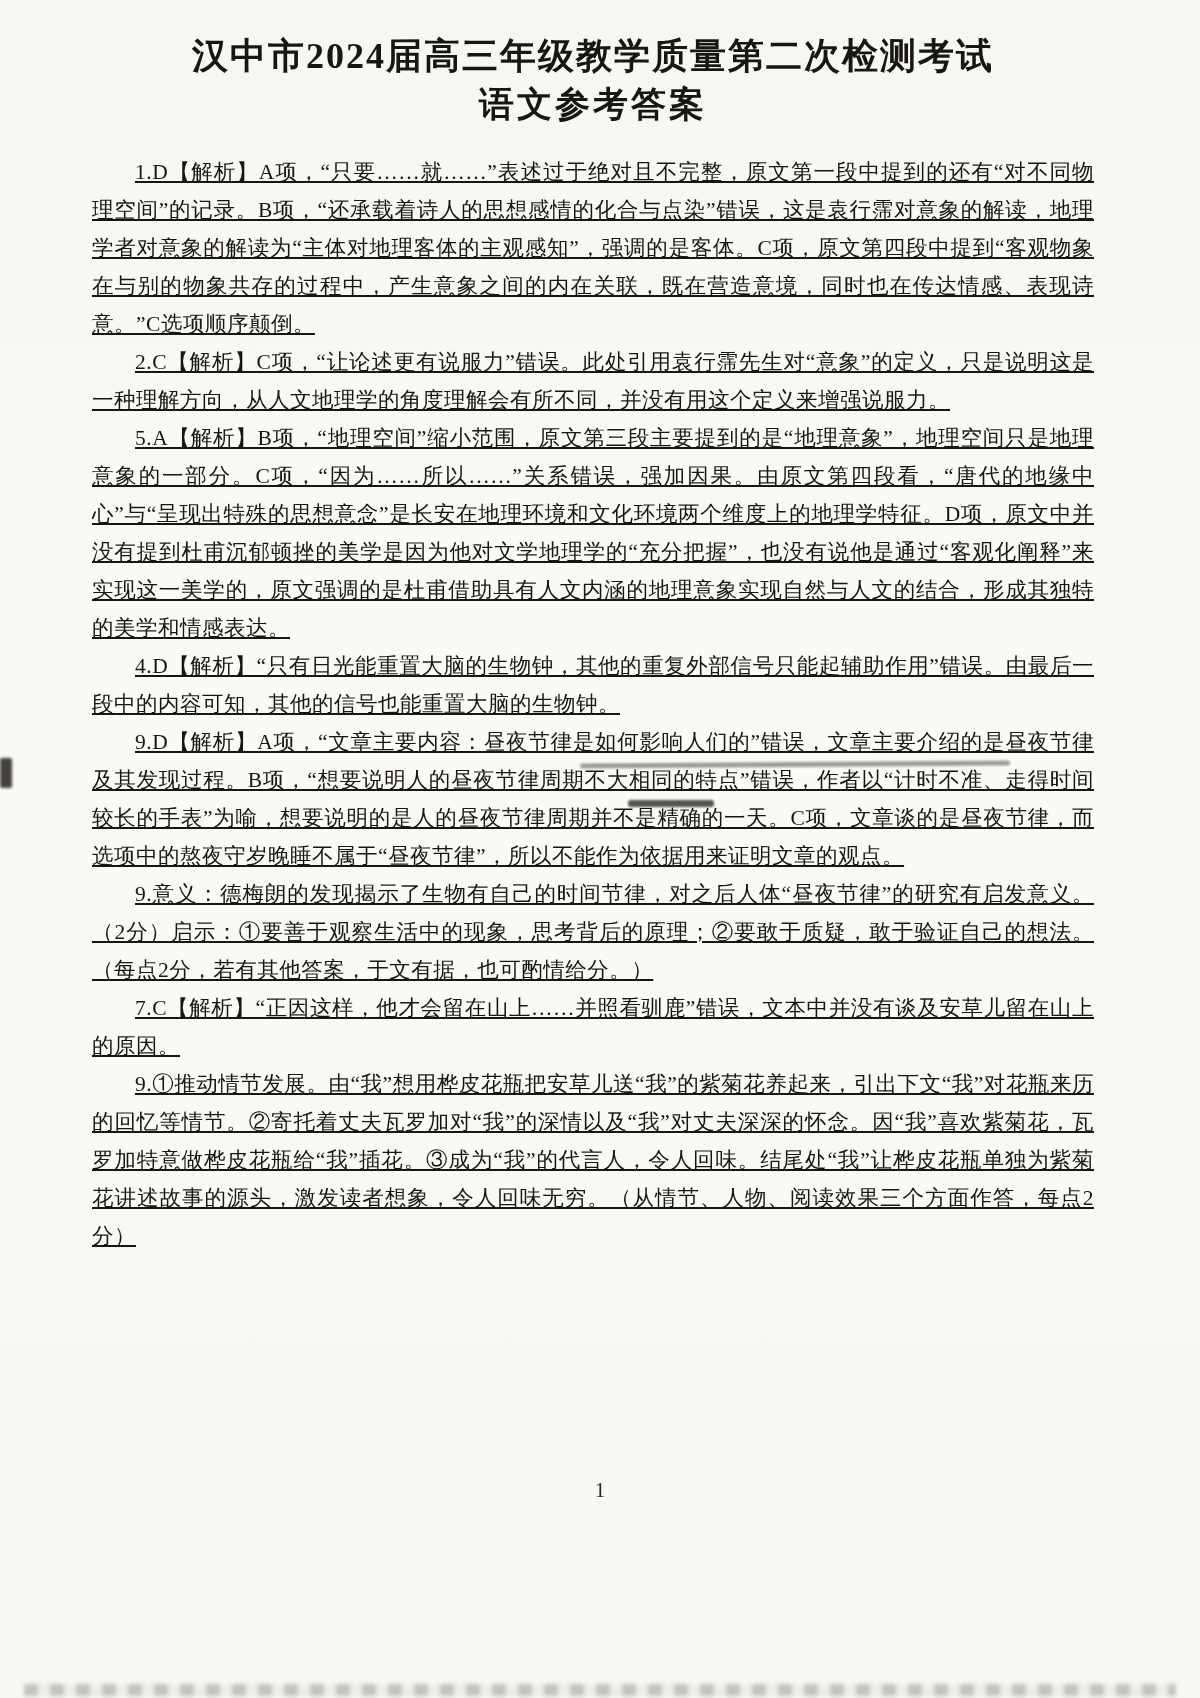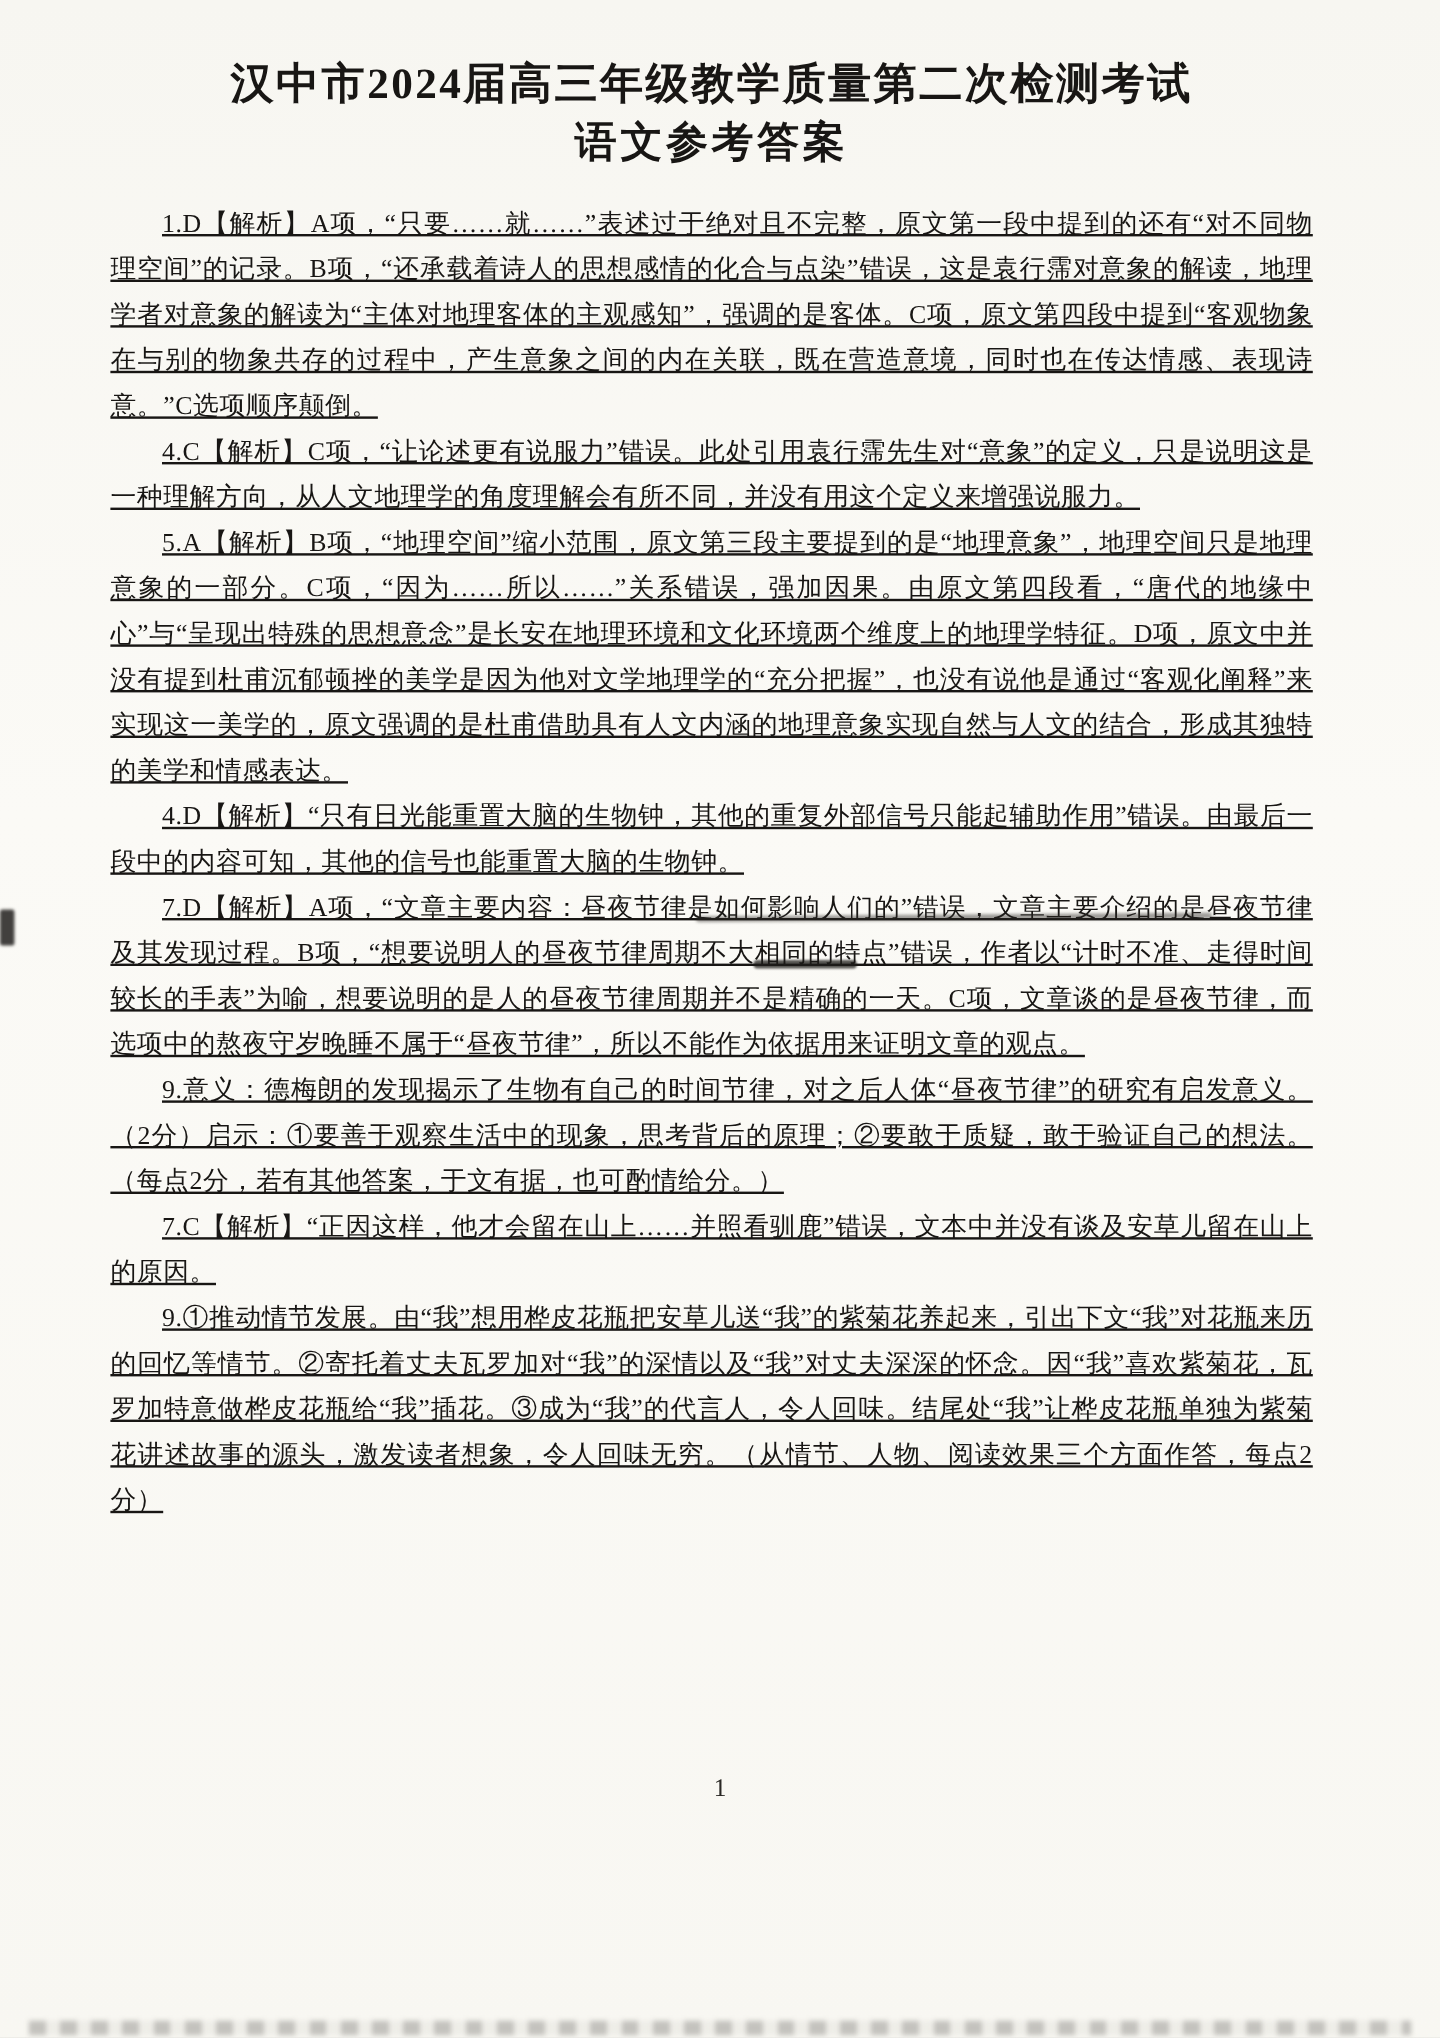--- a/index.html
+++ b/index.html
@@ -13,21 +13,21 @@
     overflow: hidden;
     font-family: "Liberation Serif", "DejaVu Serif", serif;
   }
   .sheet {
     position: relative;
     width: 1200px;
     height: 1698px;
     box-sizing: border-box;
     background: linear-gradient(180deg, #f7f6f1 0%, #fbfaf6 40%, #f8f7f2 100%);
     color: #181614;
-    padding: 48px 106px 0 92px;
+    padding: 34px 106px 0 92px;
   }
   .title-line1 {
     margin: 0;
     font-size: 36px;
     font-weight: bold;
     text-align: center;
     letter-spacing: 2px;
     line-height: 1.25;
   }
   .title-line2 {
@@ -110,24 +110,24 @@
 <body>
 
 <div class="sheet">
 
   <h1 class="title-line1">汉中市2024届高三年级教学质量第二次检测考试</h1>
 
   <h2 class="title-line2">语文参考答案</h2>
 
   <div class="body-text">
     <p class="para">1.D【解析】A项，“只要……就……”表述过于绝对且不完整，原文第一段中提到的还有“对不同物理空间”的记录。B项，“还承载着诗人的思想感情的化合与点染”错误，这是袁行霈对意象的解读，地理学者对意象的解读为“主体对地理客体的主观感知”，强调的是客体。C项，原文第四段中提到“客观物象在与别的物象共存的过程中，产生意象之间的内在关联，既在营造意境，同时也在传达情感、表现诗意。”C选项顺序颠倒。</p>
-    <p class="para">4.C【解析】C项，“让论述更有说服力”错误。此处引用袁行霈先生对“意象”的定义，只是说明这是一种理解方向，从人文地理学的角度理解会有所不同，并没有用这个定义来增强说服力。</p>
+    <p class="para">2.C【解析】C项，“让论述更有说服力”错误。此处引用袁行霈先生对“意象”的定义，只是说明这是一种理解方向，从人文地理学的角度理解会有所不同，并没有用这个定义来增强说服力。</p>
     <p class="para">5.A【解析】B项，“地理空间”缩小范围，原文第三段主要提到的是“地理意象”，地理空间只是地理意象的一部分。C项，“因为……所以……”关系错误，强加因果。由原文第四段看，“唐代的地缘中心”与“呈现出特殊的思想意念”是长安在地理环境和文化环境两个维度上的地理学特征。D项，原文中并没有提到杜甫沉郁顿挫的美学是因为他对文学地理学的“充分把握”，也没有说他是通过“客观化阐释”来实现这一美学的，原文强调的是杜甫借助具有人文内涵的地理意象实现自然与人文的结合，形成其独特的美学和情感表达。</p>
     <p class="para">4.D【解析】“只有日光能重置大脑的生物钟，其他的重复外部信号只能起辅助作用”错误。由最后一段中的内容可知，其他的信号也能重置大脑的生物钟。</p>
-    <p class="para">7.D【解析】A项，“文章主要内容：昼夜节律是如何影响人们的”错误，文章主要介绍的是昼夜节律及其发现过程。B项，“想要说明人的昼夜节律周期不大相同的特点”错误，作者以“计时不准、走得时间较长的手表”为喻，想要说明的是人的昼夜节律周期并不是精确的一天。C项，文章谈的是昼夜节律，而选项中的熬夜守岁晚睡不属于“昼夜节律”，所以不能作为依据用来证明文章的观点。</p>
+    <p class="para">9.D【解析】A项，“文章主要内容：昼夜节律是如何影响人们的”错误，文章主要介绍的是昼夜节律及其发现过程。B项，“想要说明人的昼夜节律周期不大相同的特点”错误，作者以“计时不准、走得时间较长的手表”为喻，想要说明的是人的昼夜节律周期并不是精确的一天。C项，文章谈的是昼夜节律，而选项中的熬夜守岁晚睡不属于“昼夜节律”，所以不能作为依据用来证明文章的观点。</p>
     <p class="para">9.意义：德梅朗的发现揭示了生物有自己的时间节律，对之后人体“昼夜节律”的研究有启发意义。（2分）启示：①要善于观察生活中的现象，思考背后的原理；②要敢于质疑，敢于验证自己的想法。（每点2分，若有其他答案，于文有据，也可酌情给分。）</p>
     <p class="para">7.C【解析】“正因这样，他才会留在山上……并照看驯鹿”错误，文本中并没有谈及安草儿留在山上的原因。</p>
     <p class="para">9.①推动情节发展。由“我”想用桦皮花瓶把安草儿送“我”的紫菊花养起来，引出下文“我”对花瓶来历的回忆等情节。②寄托着丈夫瓦罗加对“我”的深情以及“我”对丈夫深深的怀念。因“我”喜欢紫菊花，瓦罗加特意做桦皮花瓶给“我”插花。③成为“我”的代言人，令人回味。结尾处“我”让桦皮花瓶单独为紫菊花讲述故事的源头，激发读者想象，令人回味无穷。（从情节、人物、阅读效果三个方面作答，每点2分）</p>
   </div>
 
   <div class="page-number">1</div>
 
   <div class="smudge-underline"></div>
   <div class="smudge-bar"></div>
   <div class="edge-mark"></div>

